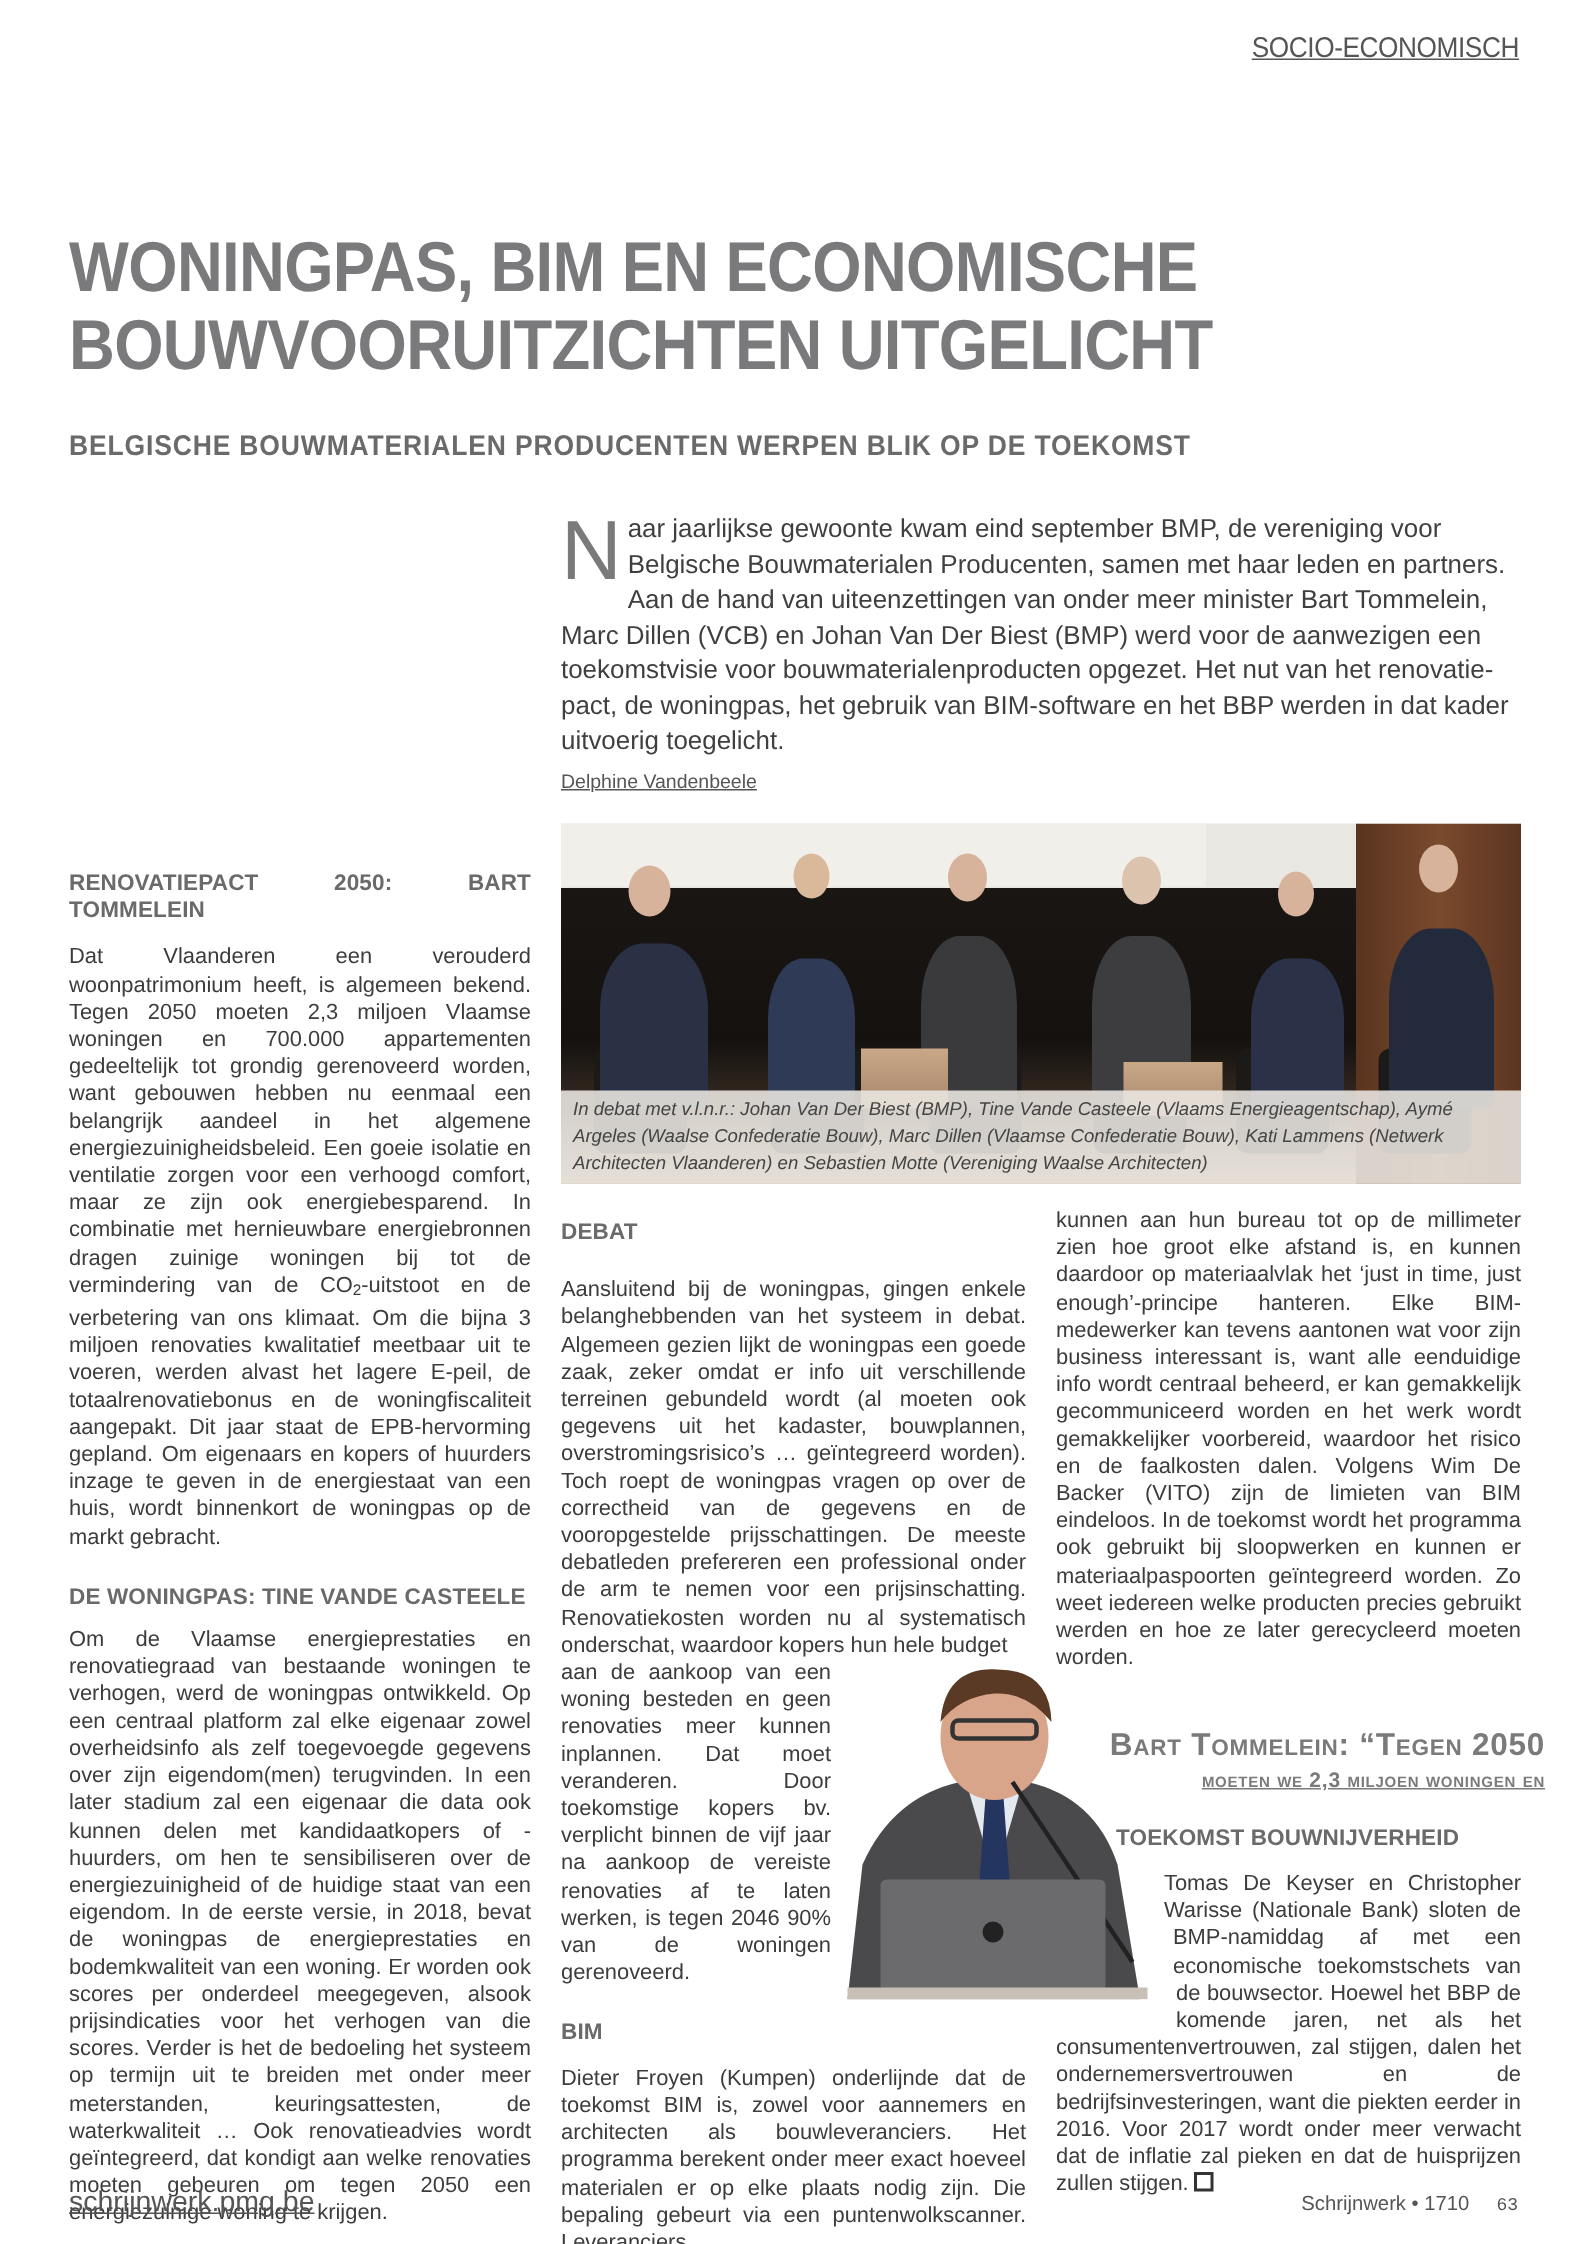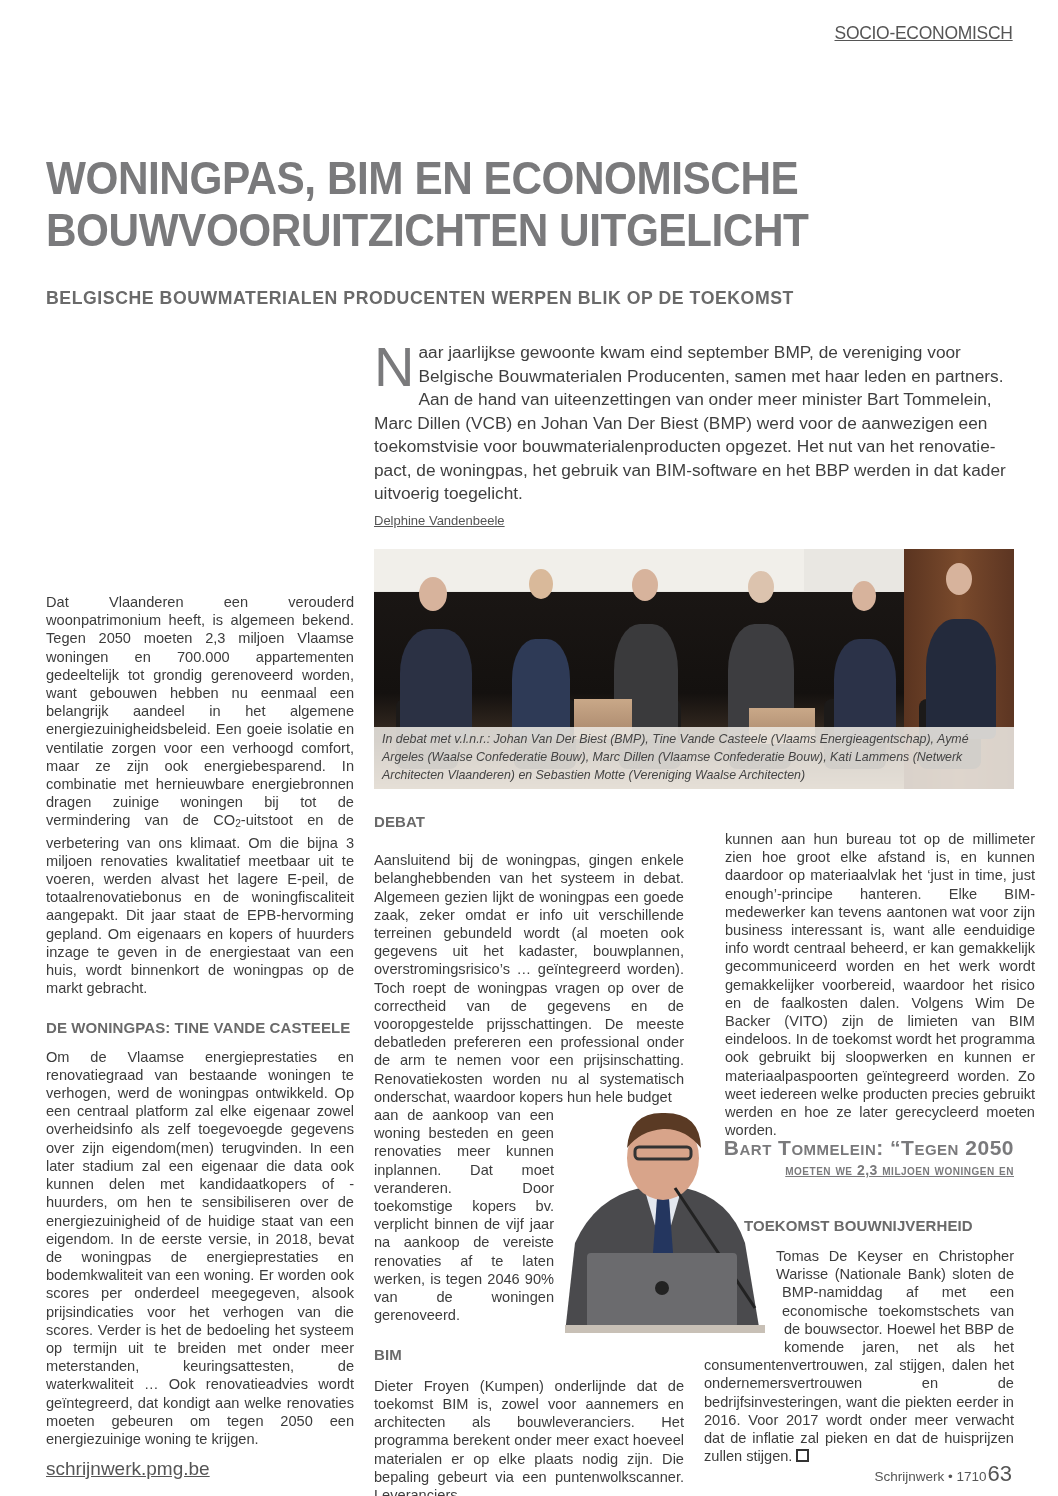--- a/index.html
+++ b/index.html
@@ -13,39 +13,39 @@
   .subtitle { left: 46px; top: 287px; font-size: 19px; color: #6a6a6a; letter-spacing: 0.6px; margin:0;
               transform: scaleX(0.93); transform-origin: left top; white-space: nowrap; }
   .intro { left: 374px; top: 341px; width: 640px; font-size: 17.3px; line-height: 23.5px; color: #3f3f3f; margin:0; }
   .dropcap { float: left; font-size: 56px; line-height: 46px; color: #7a7a7c; margin: 3px 4px 0 0; font-weight: normal; }
   .byline { left: 374px; top: 513px; font-size: 13px; color: #555; text-decoration: underline; }
   .col { font-size: 14.6px; line-height: 18.2px; color: #3c3c3c; text-align: justify; }
   .col p { margin: 0; }
   .h3 { font-size: 15px; font-weight: bold; color: #6a6a6a; margin: 0; letter-spacing: 0.1px; }
   .col1 { left: 46px; top: 580px; width: 308px; }
   .col2 { left: 374px; top: 813px; width: 310px; }
-  .col3 { left: 704px; top: 830px; width: 310px; margin-left: 21px; }
+  .col3 { left: 704px; top: 805px; width: 310px; }
   .photo { left: 374px; top: 549px; width: 640px; height: 240px; overflow: hidden;
            background: linear-gradient(180deg,#e9e7e2 0,#e9e7e2 18%,#1a1614 18%,#14110f 60%,#3b2e24 80%,#b49b7f 100%); }
   .photo .wood { position:absolute; right:0; top:0; width:110px; height:100%;
                  background: linear-gradient(90deg,#5a3420,#7a4a2c 50%,#5c3522); }
   .photo .screen { position:absolute; left:0; top:0; width:430px; height:42px; background:#f1efea; }
   .person { position:absolute; bottom: 50px; border-radius: 40% 40% 6px 6px; }
   .head { position:absolute; border-radius: 50%; background:#d7b39c; }
   .chair { position:absolute; bottom: 20px; width: 62px; height: 70px; background:#1c1a19; border-radius: 8px; }
   .cube { position:absolute; background: linear-gradient(180deg,#c9a888,#a7856a); }
   .caption { left: 374px; top: 727px; width: 640px; height: 62px; background: rgba(236,232,226,0.88);
              font-size: 12.4px; line-height: 18px; font-style: italic; color: #444; padding: 3px 8px; box-sizing: border-box; }
   .speaker { left: 545px; top: 1103px; width: 232px; height: 230px; overflow: hidden; }
   .quote { left: 704px; top: 1137px; width: 310px; text-align: right; color: #7a7a7c; font-weight: bold;
-           font-size: 14px; line-height: 22px; letter-spacing: 0.5px; margin:0; }
+           font-size: 14px; line-height: 22px; letter-spacing: 0.5px; margin:16px; }
   .quote .big { font-size: 21px; }
   .footer-link { left: 46px; top: 1458px; font-size: 19px; color: #555; text-decoration: underline; }
   .footer-right { right: 46px; top: 1461px; font-size: 13.5px; color: #555; }
-  .pageno { font-size: 22px; color: #555; margin-left: 1px; }
+  .pageno { font-size: 12px; color: #555; margin-left: 18px; font-family: Liberation Mono, monospace; }
   .end-mark { display:inline-block; width: 9px; height: 9px; border: 2px solid #333; margin-left: 4px; vertical-align: -1px; }
   sub { font-size: 70%; vertical-align: -2px; }
 </style>
 </head>
 <body>
 
 <div class="abs section-tag">SOCIO-ECONOMISCH</div>
 
 <h1 class="abs title">
   <span>WONINGPAS, BIM EN ECONOMISCHE</span><br>
@@ -79,20 +79,21 @@
   <div class="person" style="left:460px;width:62px;height:100px;background:#2b3248"></div>
   <div class="head" style="left:478px;top:32px;width:24px;height:30px"></div>
   <div class="person" style="left:552px;width:70px;height:120px;background:#232a3c"></div>
   <div class="head" style="left:572px;top:14px;width:26px;height:32px"></div>
   <div class="cube" style="left:200px;bottom:50px;width:58px;height:40px"></div>
   <div class="cube" style="left:375px;bottom:45px;width:66px;height:36px"></div>
 </div>
 <div class="abs caption">In debat met v.l.n.r.: Johan Van Der Biest (BMP), Tine Vande Casteele (Vlaams Energieagentschap), Aymé Argeles (Waalse Confederatie Bouw), Marc Dillen (Vlaamse Confederatie Bouw), Kati Lammens (Netwerk Architecten Vlaanderen) en Sebastien Motte (Vereniging Waalse Architecten)</div>
 
 <div class="abs col col1">
+  <h3 class="h3">RENOVATIEPACT 2050: BART TOMMELEIN</h3>
   <p style="margin-top:13px"><span>Dat Vlaanderen een verouderd woonpatrimonium heeft, is algemeen bekend. Tegen 2050 moeten 2,3 miljoen Vlaamse woningen en 700.000 appartementen gedeeltelijk tot grondig gerenoveerd worden, want gebouwen hebben nu eenmaal een belangrijk aandeel in het algemene energiezuinigheidsbeleid. Een goeie isolatie en ventilatie zorgen voor een verhoogd comfort, maar ze zijn ook energiebesparend. In combinatie met hernieuwbare energiebronnen dragen zuinige woningen bij tot de vermindering van de CO</span><sub>2</sub><span>-uitstoot en de verbetering van ons klimaat. Om die bijna 3 miljoen renovaties kwalitatief meetbaar uit te voeren, werden alvast het lagere E-peil, de totaalrenovatiebonus en de woningfiscaliteit aangepakt. Dit jaar staat de EPB-hervorming gepland. Om eigenaars en kopers of huurders inzage te geven in de energiestaat van een huis, wordt binnenkort de woningpas op de markt gebracht.</span></p>
   <h3 class="h3" style="margin-top:22px">DE WONINGPAS: TINE VANDE CASTEELE</h3>
   <p style="margin-top:10px">Om de Vlaamse energieprestaties en renovatiegraad van bestaande woningen te verhogen, werd de woningpas ontwikkeld. Op een centraal platform zal elke eigenaar zowel overheidsinfo als zelf toegevoegde gegevens over zijn eigendom(men) terugvinden. In een later stadium zal een eigenaar die data ook kunnen delen met kandidaatkopers of -huurders, om hen te sensibiliseren over de energiezuinigheid of de huidige staat van een eigendom. In de eerste versie, in 2018, bevat de woningpas de energieprestaties en bodemkwaliteit van een woning. Er worden ook scores per onderdeel meegegeven, alsook prijsindicaties voor het verhogen van die scores. Verder is het de bedoeling het systeem op termijn uit te breiden met onder meer meterstanden, keuringsattesten, de waterkwaliteit … Ook renovatieadvies wordt geïntegreerd, dat kondigt aan welke renovaties moeten gebeuren om tegen 2050 een energiezuinige woning te krijgen.</p>
 </div>
 
 <div class="abs col col2">
   <h3 class="h3">DEBAT</h3>
   <p style="margin-top:20px">Aansluitend bij de woningpas, gingen enkele belanghebbenden van het systeem in debat. Algemeen gezien lijkt de woningpas een goede zaak, zeker omdat er info uit verschillende terreinen gebundeld wordt (al moeten ook gegevens uit het kadaster, bouwplannen, overstromingsrisico’s … geïntegreerd worden). Toch roept de woningpas vragen op over de correctheid van de gegevens en de vooropgestelde prijsschattingen. De meeste debatleden prefereren een professional onder de arm te nemen voor een prijsinschatting. Renovatiekosten worden nu al systematisch onderschat, waardoor kopers hun hele budget</p>
   <p style="width:180px;text-align:justify">aan de aankoop van een woning besteden en geen renovaties meer kunnen inplannen. Dat moet veranderen. Door toekomstige kopers bv. verplicht binnen de vijf jaar na aankoop de vereiste renovaties af te laten werken, is tegen 2046 90% van de woningen gerenoveerd.</p>
   <h3 class="h3" style="margin-top:22px">BIM</h3>

